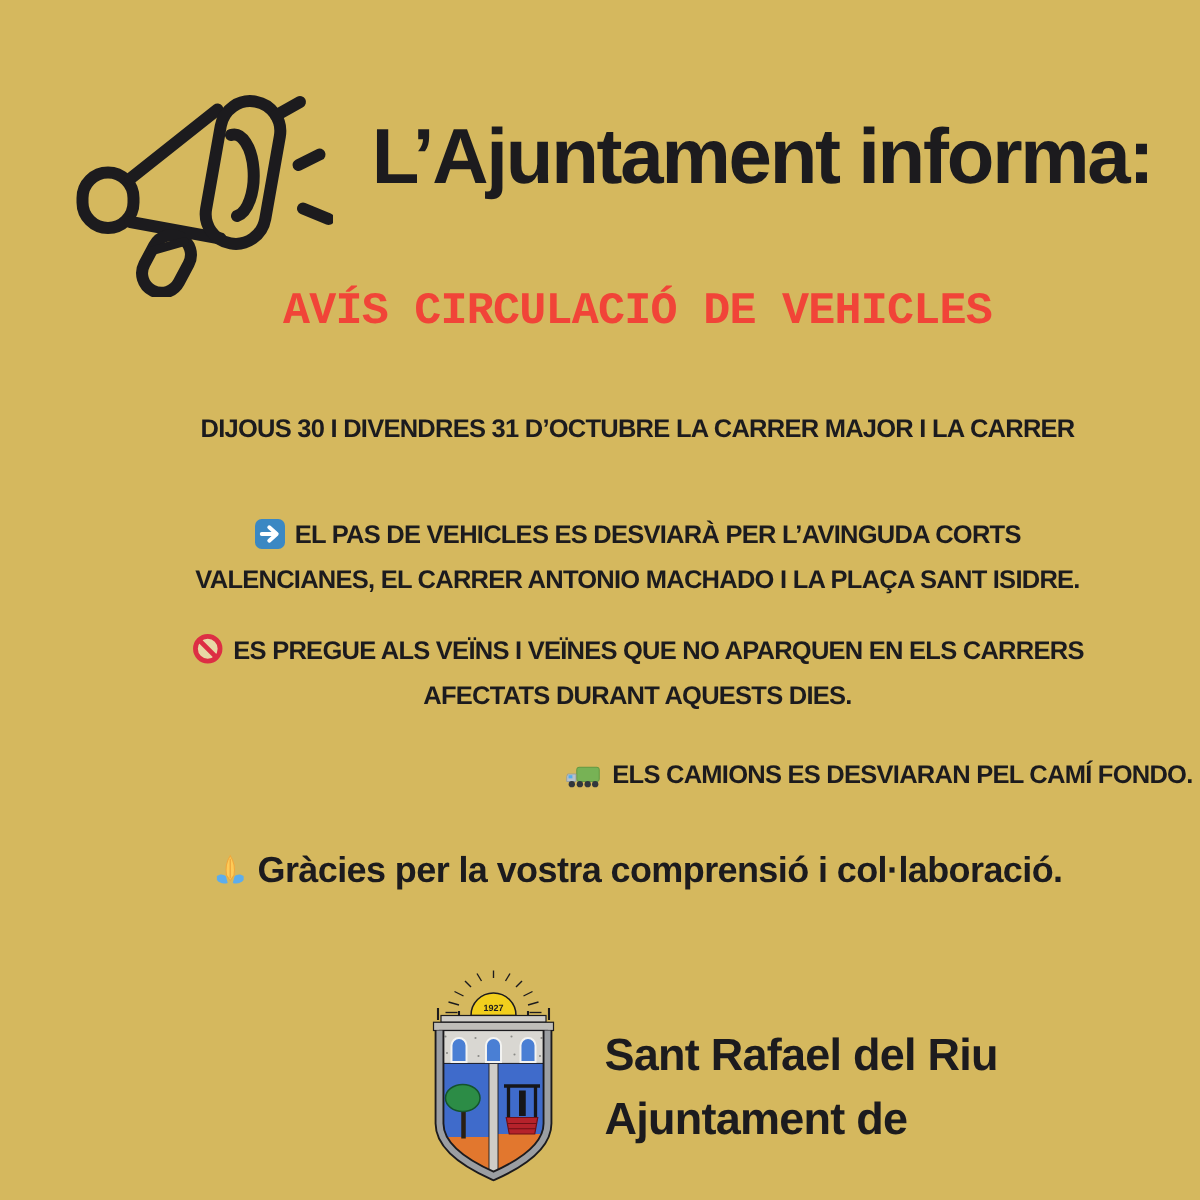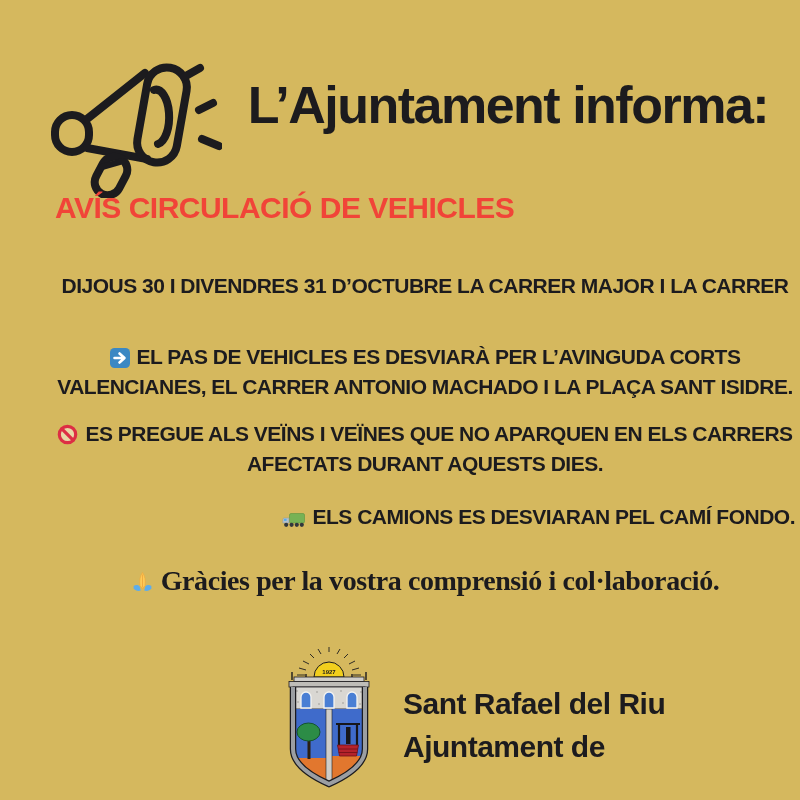--- a/index.html
+++ b/index.html
@@ -12,30 +12,30 @@
   .nowrap{white-space:nowrap;}
   .megaphone{position:absolute;left:50px;top:58px;width:172px;height:140px;}
   .title{
     position:absolute;left:232px;top:76px;width:552px;
     font-size:52px;font-weight:700;letter-spacing:-1.5px;line-height:1.15;
     text-align:center;white-space:nowrap;
   }
   .subtitle{
     position:absolute;left:55px;right:5px;top:190px;
     font-size:30px;font-weight:700;letter-spacing:-0.5px;line-height:36px;
-    color:#f14438;white-space:nowrap;
+    color:#f14438;text-align:center;white-space:nowrap;font-family:Liberation Mono, monospace;
   }
   .para{
     position:absolute;left:55px;right:5px;
-    font-size:21px;font-weight:700;letter-spacing:-0.5px;line-height:26px;
+    font-size:17px;font-weight:700;letter-spacing:-0.5px;line-height:26px;
     text-align:center;
   }
   .para .line{display:block;white-space:nowrap;}
   .p1{top:273px;} .p2{top:344px;} .p3{top:421px;} .p4{top:504px;text-align:right;}
-  .p5{top:566px;font-size:28px;letter-spacing:-0.4px;line-height:30px;font-family:Liberation Serif, serif;}
+  .p5{top:566px;font-size:24px;letter-spacing:-0.4px;line-height:30px;}
   .emoji{display:inline-block;vertical-align:-4px;margin-right:7px;}
   .crest{position:absolute;left:286px;top:646px;width:86px;height:144px;}
   .footer-text{
     position:absolute;left:403px;top:682px;
     font-size:30px;font-weight:700;letter-spacing:-0.5px;line-height:43px;
     text-align:left;white-space:nowrap;
   }
 </style>
 </head>
 <body>

